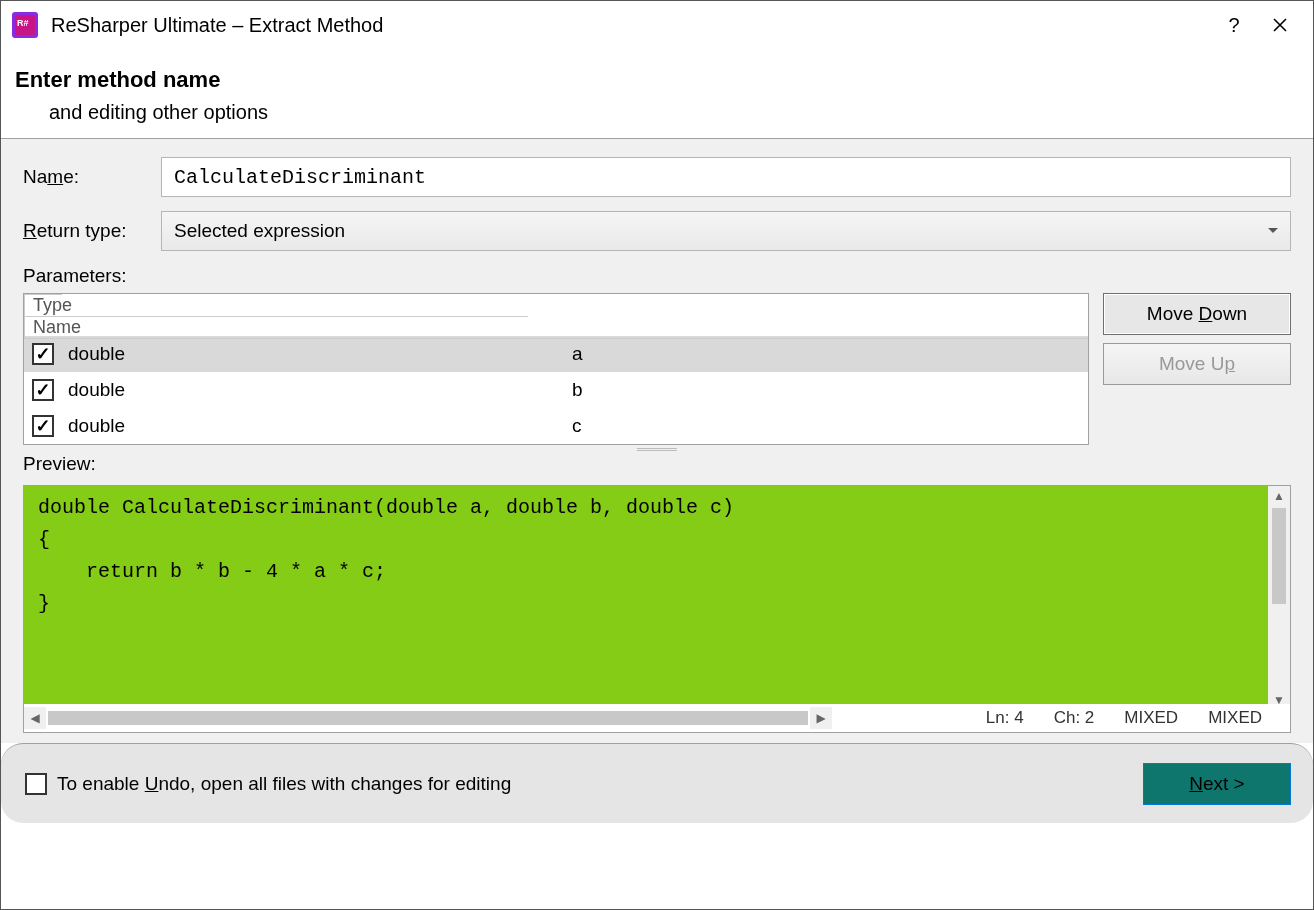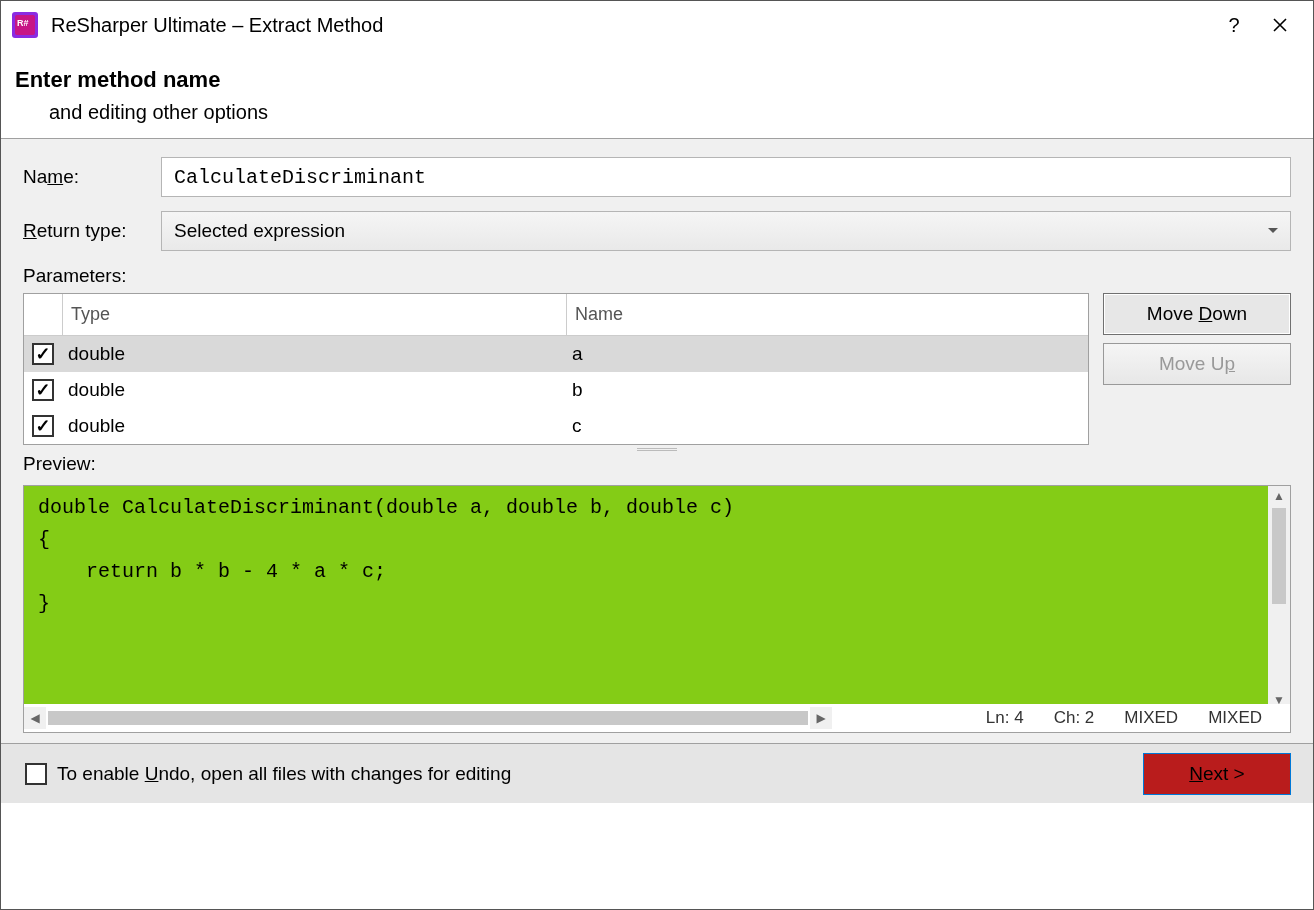--- a/index.html
+++ b/index.html
@@ -82,20 +82,21 @@
   .params-table {
     flex: 1;
     border: 1px solid #a0a0a0;
     background: #fff;
   }
   .params-table .hdr {
     display: flex;
     height: 42px;
     font-size: 18px;
     color: #555;
+    flex-direction: column;
   }
   .params-table .hdr .cell {
     border-bottom: 1px solid #ccc;
     display: flex;
     align-items: center;
     padding-left: 8px;
   }
   .hdr .cell + .cell { border-left: 1px solid #ccc; }
   .c-chk { width: 38px; }
   .c-type { width: 504px; }
@@ -168,30 +169,31 @@
     font-size: 17px;
     background: #fff;
   }
   .hscroll { display:flex; align-items:center; height:22px; }
   .hscroll .arrow { width:22px;height:22px;display:flex;align-items:center;justify-content:center;font-size:12px;color:#666;background:#f0f0f0;}
   .hscroll .track { height:14px;background:#c8c8c8; width: 760px; margin: 0 2px;}
   .status-cells { margin-left:auto; display:flex; gap: 30px; padding-right: 28px; color:#333;}
   .footer {
     border-top: 1px solid #a0a0a0;
     background: #e5e5e5;
-    height: 60px;
+    height: 80px;
     display: flex;
     align-items: center;
     padding: 0 22px;
+    border-radius: 22px;
   }
   .footer .chk { margin-right: 10px; }
   .footer-label { font-size: 19px; flex: 1; }
   .footer .btn { width: 148px; margin-left: 12px; }
   .btn.primary {
-    background: #b91c1c;
+    background: #0f766e;
     border: 1px solid #0078d7;
   }
   .splitter {
     height: 8px;
     display:flex; justify-content:center; align-items:center;
   }
   .splitter .grip { width: 40px; height:3px; border-top:1px solid #bbb; border-bottom:1px solid #bbb;}
 </style>
 </head>
 <body>

